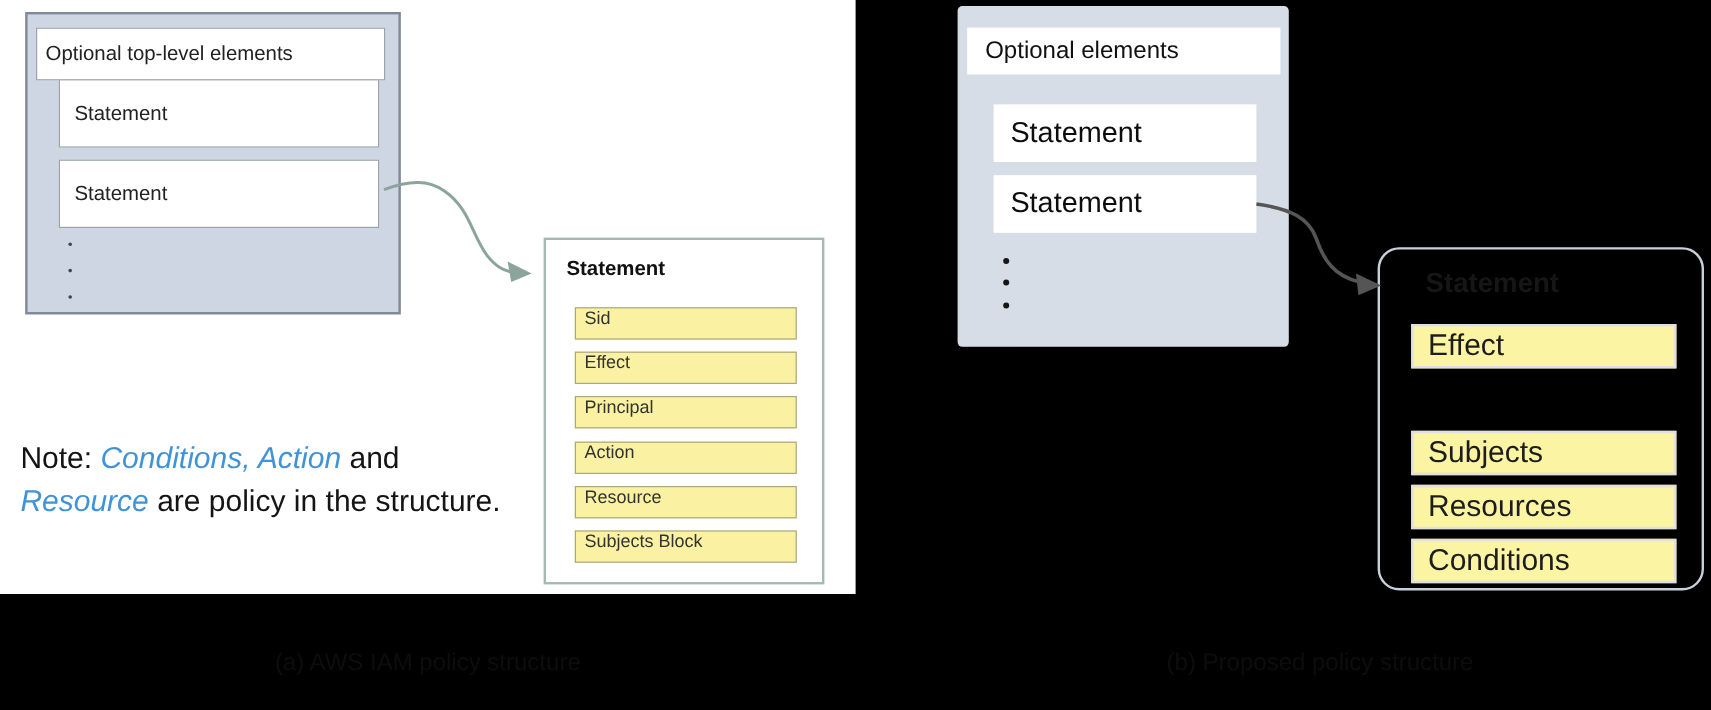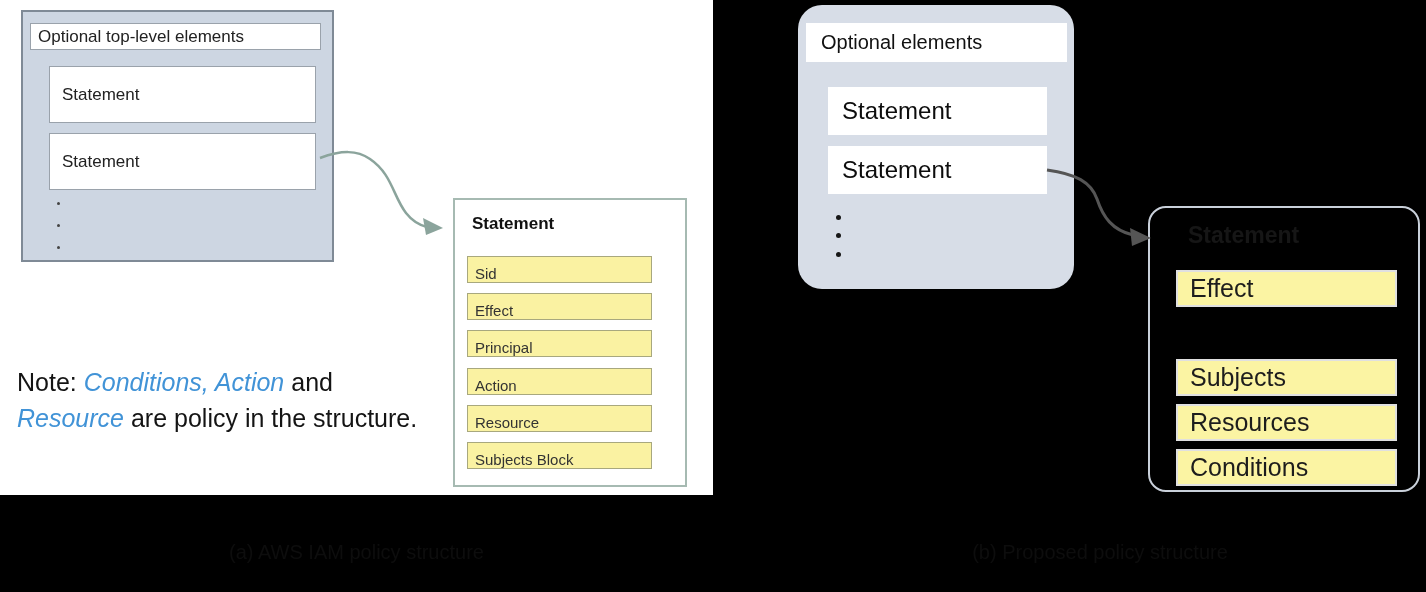--- a/index.html
+++ b/index.html
@@ -11,51 +11,51 @@
     font-family:"Liberation Sans", sans-serif;
   }
   .abs{position:absolute;box-sizing:border-box;}
 
   
   .white-panel{left:0;top:0;width:713px;height:495px;background:var(--white-panel,#fff);}
 
   
   .lc{left:21px;top:10px;width:313px;height:252px;
       background:var(--lc-fill);border:2px solid var(--lc-border);}
-  .lc-optional{left:7px;top:11px;width:291px;height:27px;
+  .lc-optional{left:7px;top:11px;width:291px;height:44px;
       background:#fff;border:1px solid var(--box-border);
       display:flex;align-items:center;padding-left:7px;
       font-size:17px;color:#222;}
   .lc-stmt{left:26px;width:267px;height:57px;
       background:#fff;border:1px solid var(--box-border);
       display:flex;align-items:center;padding-left:12px;
       font-size:17px;color:#222;}
   .lc-stmt.s1{top:54px;} .lc-stmt.s2{top:121px;}
   .dot-l{width:3px;height:3px;border-radius:50%;background:#444;left:34px;}
 
   
   .ld{left:453px;top:198px;width:234px;height:289px;
       background:#fff;border:2px solid var(--ld-border);}
   .ld-title{left:17px;top:14px;font-size:17px;font-weight:bold;color:#111;}
-  .ld-row{left:12px;width:185px;height:27px;
+  .ld-row{left:24px;width:185px;height:27px;
       background:var(--yellow-left);border:1px solid var(--yellow-left-border);
-      display:flex;align-items:flex-end;padding-left:7px;
+      display:flex;align-items:flex-start;padding-left:7px;
       font-size:15px;color:#333;}
 
   
   .note{left:17px;top:364px;width:460px;font-size:25px;line-height:36px;color:#141414;}
   .note .hl{color:var(--note-blue);font-style:italic;}
 
   
   .caption{top:541px;font-size:20px;color:var(--hidden-text);text-align:center;}
   .caption.a{left:0;width:713px;}
   .caption.b{left:800px;width:600px;}
 
   
-  .rc{left:798px;top:5px;width:276px;height:284px;border-radius:24px;
+  .rc{left:798px;top:5px;width:276px;height:284px;border-radius:4px;
       background:var(--rc-fill);}
   .rc-optional{left:8px;top:18px;width:261px;height:39px;background:#fff;
       display:flex;align-items:center;padding-left:15px;
       font-size:20px;color:#111;}
   .rc-stmt{left:30px;width:219px;height:48px;background:#fff;
       display:flex;align-items:center;padding-left:14px;
       font-size:24px;color:#0d0d0d;}
   .rc-stmt.s1{top:82px;} .rc-stmt.s2{top:141px;}
   .dot-r{width:5px;height:5px;border-radius:50%;background:#161616;left:38px;}
 

